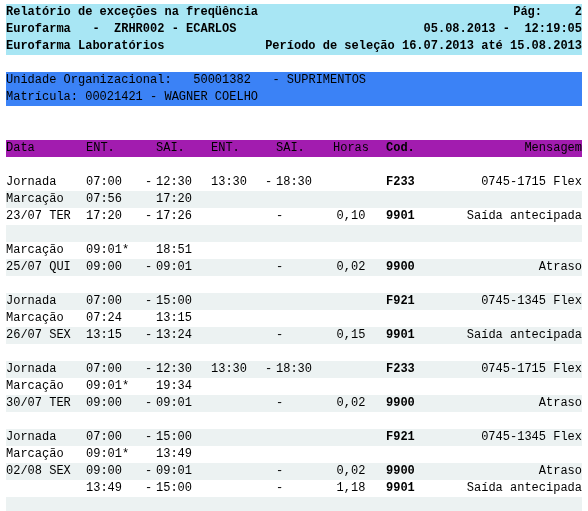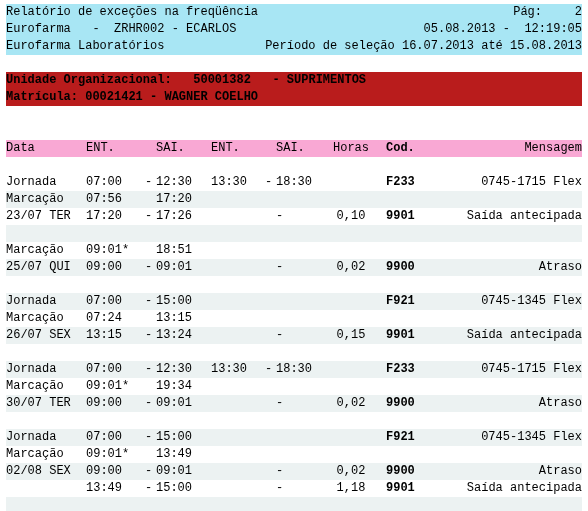--- a/index.html
+++ b/index.html
@@ -14,23 +14,23 @@
   .report {
     padding: 4px 6px;
     box-sizing: border-box;
   }
   .row {
     display: flex;
     height: 17px;
     line-height: 17px;
     white-space: pre;
   }
-  .hdr { background: #a8e6f4; }
-  .org { background: #b91c1c; font-weight: bold; }
-  .head { background: #f9a8d4; }
+  .hdr { background: #a8e6f4; font-weight: bold; }
+  .org { background: #3b82f6; }
+  .head { background: #a21caf; }
   .alt  { background: #ecf2f2; }
   .grow { flex: 1; }
   
   .c-label { width: 80px; }
   .c-ent1  { width: 55px; text-align: left; }
   .c-sep1  { width: 15px; text-align: center; }
   .c-sai1  { width: 55px; text-align: left; }
   .c-ent2  { width: 50px; text-align: left; }
   .c-sep2  { width: 15px; text-align: center; }
   .c-sai2  { width: 50px; text-align: left; }

